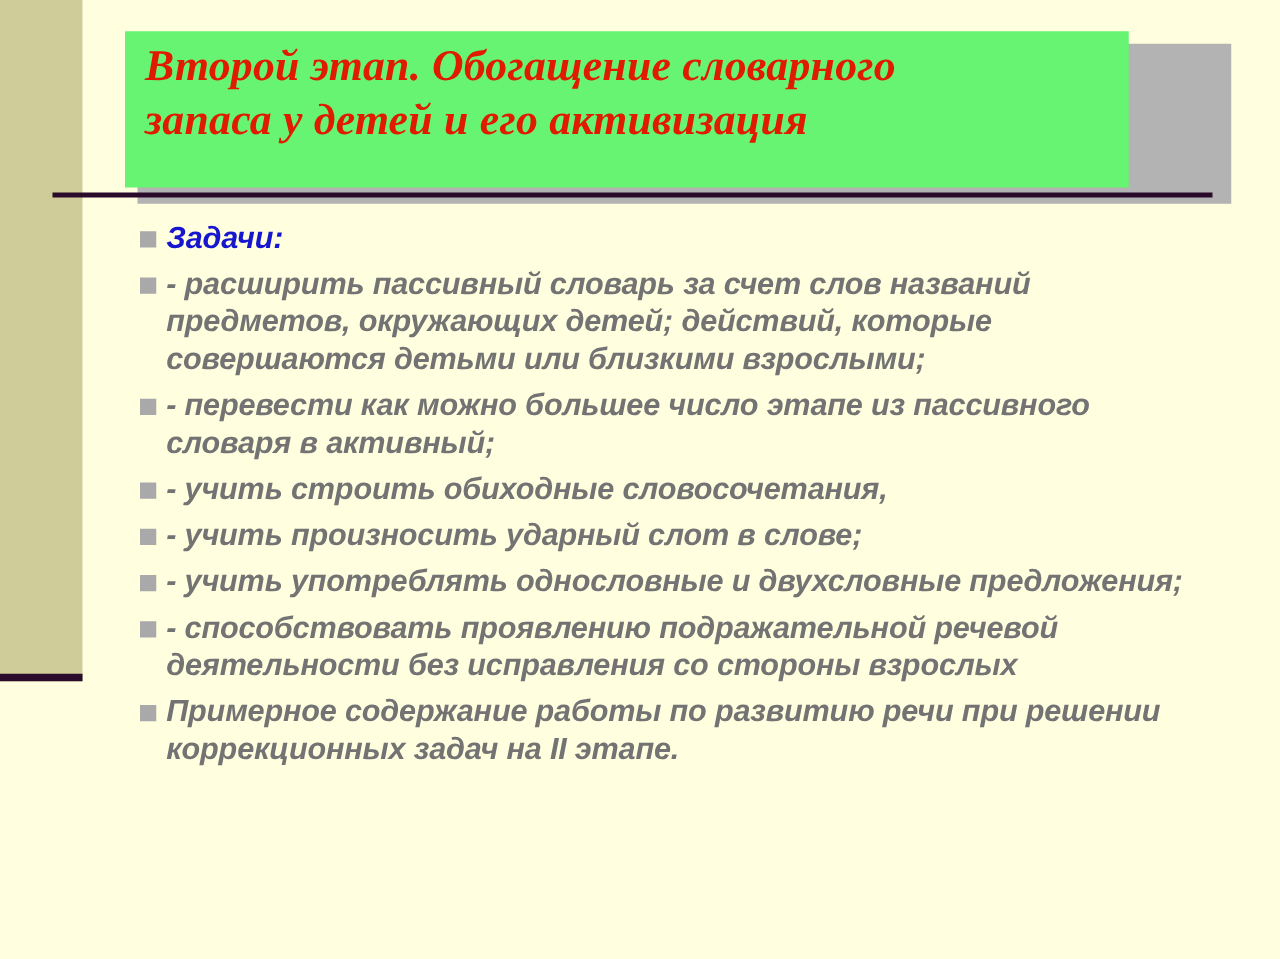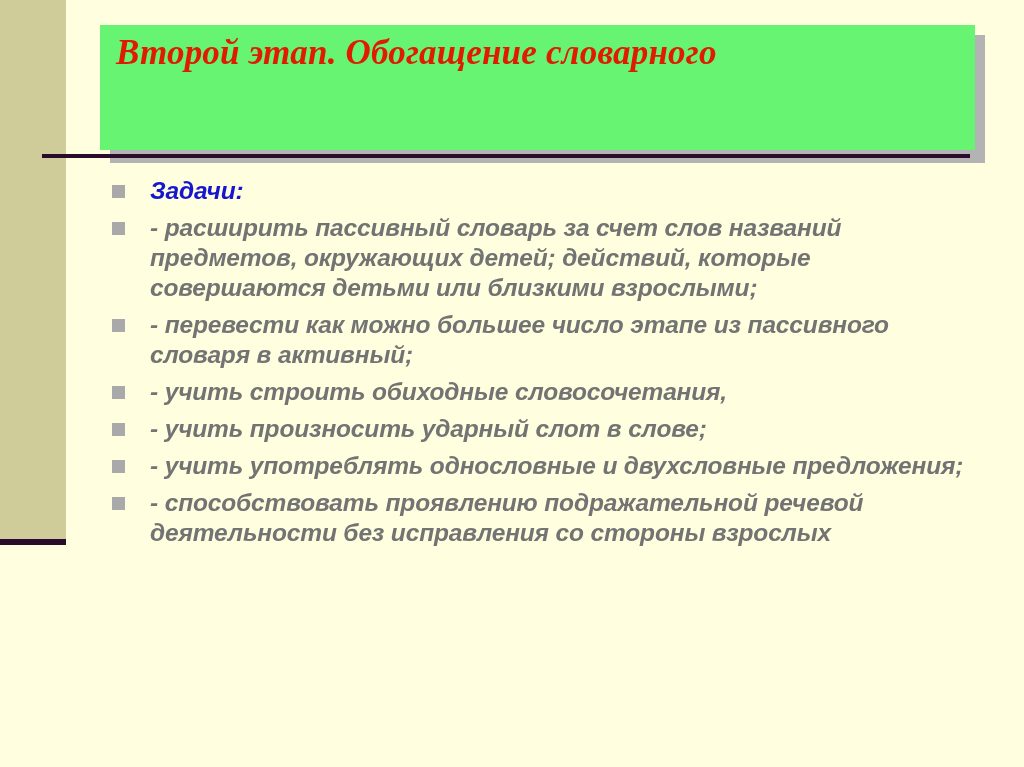--- a/index.html
+++ b/index.html
@@ -41,21 +41,21 @@
     left: 110px;
     top: 35px;
     width: 875px;
     height: 128px;
     background: #b3b3b3;
   }
   .title-box {
     position: absolute;
     left: 100px;
     top: 25px;
-    width: 875px;
+    width: 803px;
     height: 125px;
     background: #66f472;
     box-sizing: border-box;
     padding: 6px 14px 6px 16px;
     display: flex;
     align-items: flex-start;
   }
   .title-text {
     font-family: "Liberation Serif", "DejaVu Serif", serif;
     font-weight: bold;
@@ -82,21 +82,21 @@
     position: absolute;
     left: 112px;
     top: 176px;
     width: 860px;
     margin: 0;
     padding: 0;
     list-style: none;
   }
   .bullet-row {
     position: relative;
-    padding-left: 38px;
+    padding-left: 21px;
     margin-bottom: 7px;
   }
   .bullet-marker {
     position: absolute;
     left: 0;
     top: 9px;
     width: 13px;
     height: 13px;
     background: #a9a9a9;
   }
@@ -119,20 +119,21 @@
 
 <div id="slide">
 
   <div class="side-band"></div>
   <div class="side-band-rule"></div>
 
   <div class="title-shadow"></div>
   <div class="title-box">
     <h1 class="title-text">
       <span style="display: block;">Второй этап. Обогащение словарного</span>
+      <span style="display: block;">запаса у детей и его активизация</span>
     </h1>
   </div>
 
   <div class="title-rule"></div>
 
   <ul class="body-list">
 
     <li class="bullet-row">
       <span class="bullet-marker"></span>
       <span class="bullet-text accent">Задачи:</span>
@@ -161,16 +162,20 @@
     <li class="bullet-row">
       <span class="bullet-marker"></span>
       <span class="bullet-text">- учить употреблять однословные и двухсловные предложения;</span>
     </li>
 
     <li class="bullet-row">
       <span class="bullet-marker"></span>
       <span class="bullet-text">- способствовать проявлению подражательной речевой деятельности без исправления со стороны взрослых</span>
     </li>
 
+    <li class="bullet-row">
+      <span class="bullet-marker"></span>
+      <span class="bullet-text">Примерное содержание работы по развитию речи при решении коррекционных задач на II этапе.</span>
+    </li>
 
   </ul>
 
 </div>
 
 </body></html>

